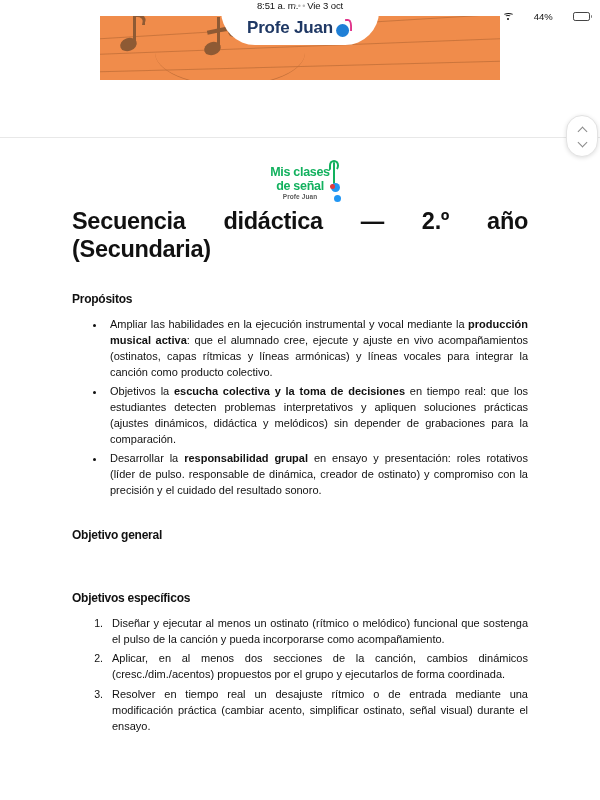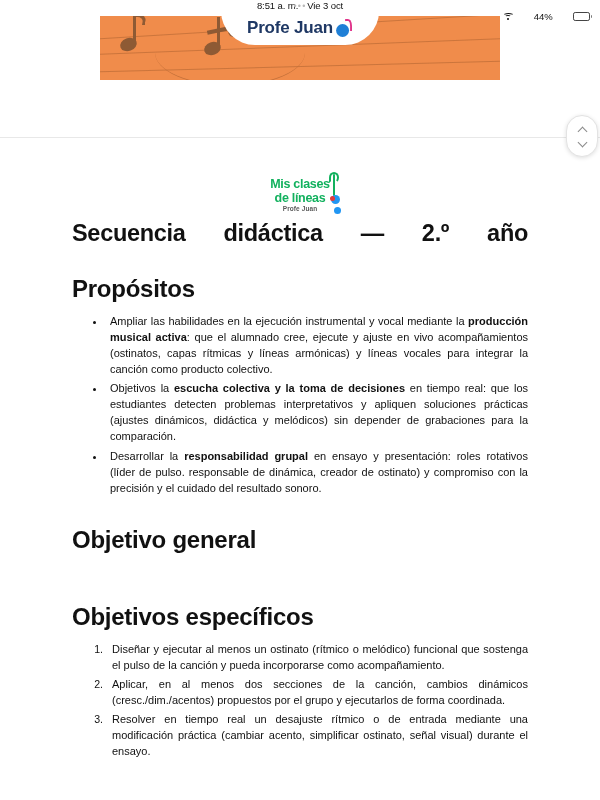--- a/index.html
+++ b/index.html
@@ -93,21 +93,21 @@
     gap:5px; z-index:30;
   }
   .chev{ width:8px; height:8px; position:relative; }
   .chev::before{ content:""; position:absolute; left:1px; top:2px;
       width:6px; height:6px; border-left:1.4px solid #8a8a8a; border-top:1.4px solid #8a8a8a; }
   .chev.up::before{ transform:rotate(45deg); }
   .chev.down::before{ transform:rotate(-135deg); top:0; }
 
   
   .doc{ padding:0 72px 0 72px; color:#111; position:relative; }
-  .logo{ display:flex; justify-content:center; margin:40px 0 6px; }
+  .logo{ display:flex; justify-content:center; margin:28px 0 6px; }
   .logo-inner{ position:relative; width:72px; text-align:center; line-height:1; }
   .logo-l1, .logo-l2{ font-size:12.5px; font-weight:700; color:#12b15e; letter-spacing:-0.3px; }
   .logo-l2{ margin-top:1px; }
   .logo-sub{ font-size:6.5px; font-weight:600; color:#5b5b5b; margin-top:2px; letter-spacing:.1px; }
   .logo-clef{ position:absolute; right:-3px; top:-4px; width:12px; height:26px; }
   .logo-clef .s{ position:absolute; right:4px; top:0; width:2.2px; height:22px;
         background:#12b15e; border-radius:1px; }
   .logo-clef .o{ position:absolute; right:0; top:-2px; width:10px; height:11px;
         border:2.2px solid #12b15e; border-radius:50% 50% 50% 0; border-bottom-color:transparent; }
   .logo-badge{ position:absolute; right:-4px; bottom:9px; width:9px; height:9px;
@@ -119,21 +119,21 @@
 
   h1.title{
     font-size:23.5px; font-weight:700; line-height:1.22;
     text-align:justify; text-align-last:justify;
     letter-spacing:-0.3px; margin-top:4px;
   }
   h1.title .last{ display:block; text-align-last:left; }
   .meta{ margin-top:15px; font-size:10.6px; line-height:1.52; color:#111; }
   .meta b{ font-weight:700; }
 
-  h2{ font-size:24px; font-weight:700; letter-spacing:-0.25px; }
+  h2{ font-size:12px; font-weight:700; letter-spacing:-0.25px; }
   .s-proposito{ margin-top:28px; }
   .s-objgen{ margin-top:30px; }
   .s-objesp{ margin-top:49px; }
 
   ul.b, ol.n{ margin-top:10px; padding-left:34px; }
   ul.b{ list-style:disc; }
   ol.n{ list-style:decimal; }
   ul.b li, ol.n li{
     font-size:11px; line-height:1.46; text-align:justify;
     margin-bottom:3px; padding-left:4px;
@@ -205,30 +205,31 @@
 
 <div class="doc">
 
   <div class="logo">
     <div class="logo-inner">
       <div class="logo-clef">
         <span class="s"></span>
           <span class="o"></span>
       </div>
       <div class="logo-l1">Mis clases</div>
-      <div class="logo-l2">de líneas</div>
+      <div class="logo-l2">de señal</div>
       <div class="logo-sub">Profe Juan</div>
       <span class="logo-badge"></span>
       <span class="logo-badge2"></span>
       <span class="logo-badge3"></span>
     </div>
   </div>
 
   <h1 class="title">
     <span>Secuencia didáctica — 2.º año</span>
+    <span class="last">(Secundaria)</span>
   </h1>
 
 
   <div class="sections">
       <section class="s-proposito">
         <h2>Propósitos</h2>
         <ul class="b">
           <li><span>Ampliar las habilidades en la ejecución instrumental y vocal mediante la </span><b>producción musical activa</b><span>: que el alumnado cree, ejecute y ajuste en vivo acompañamientos (ostinatos, capas rítmicas y líneas armónicas) y líneas vocales para integrar la canción como producto colectivo.</span></li>
           <li><span>Objetivos la </span><b>escucha colectiva y la toma de decisiones</b><span> en tiempo real: que los estudiantes detecten problemas interpretativos y apliquen soluciones prácticas (ajustes dinámicos, didáctica y melódicos) sin depender de grabaciones para la comparación.</span></li>
           <li><span>Desarrollar la </span><b>responsabilidad grupal</b><span> en ensayo y presentación: roles rotativos (líder de pulso. responsable de dinámica, creador de ostinato) y compromiso con la precisión y el cuidado del resultado sonoro.</span></li>

